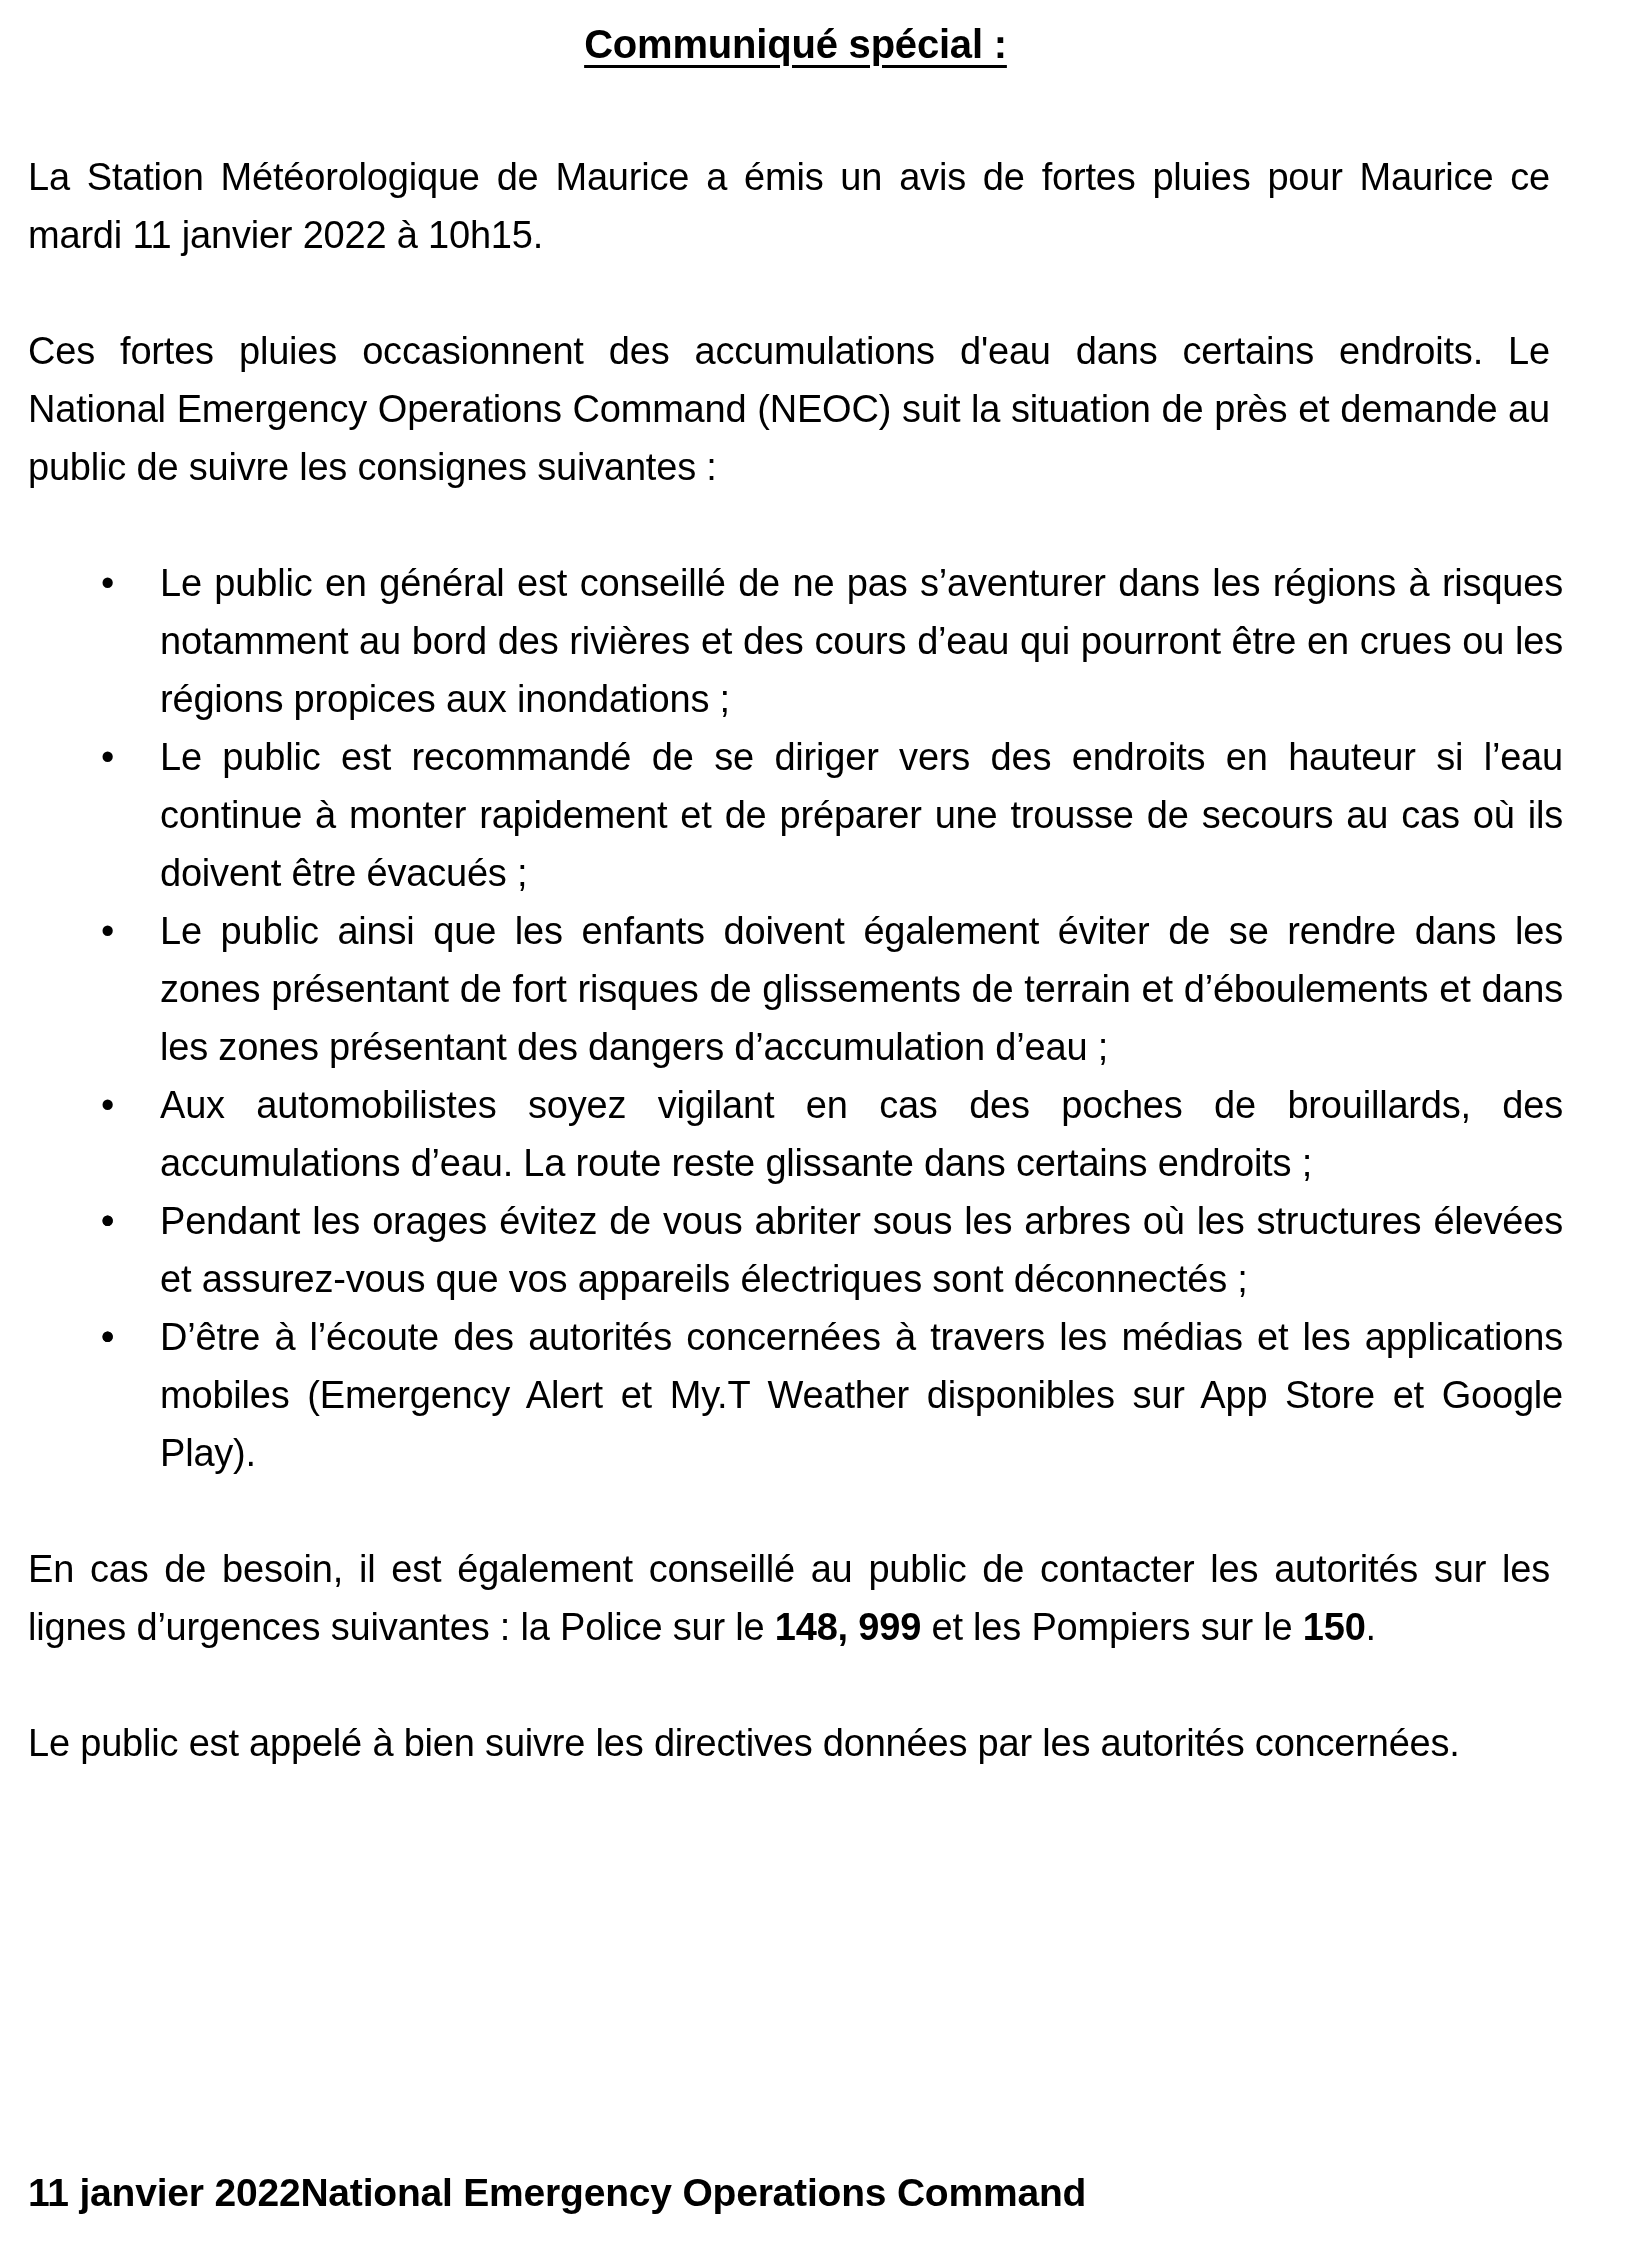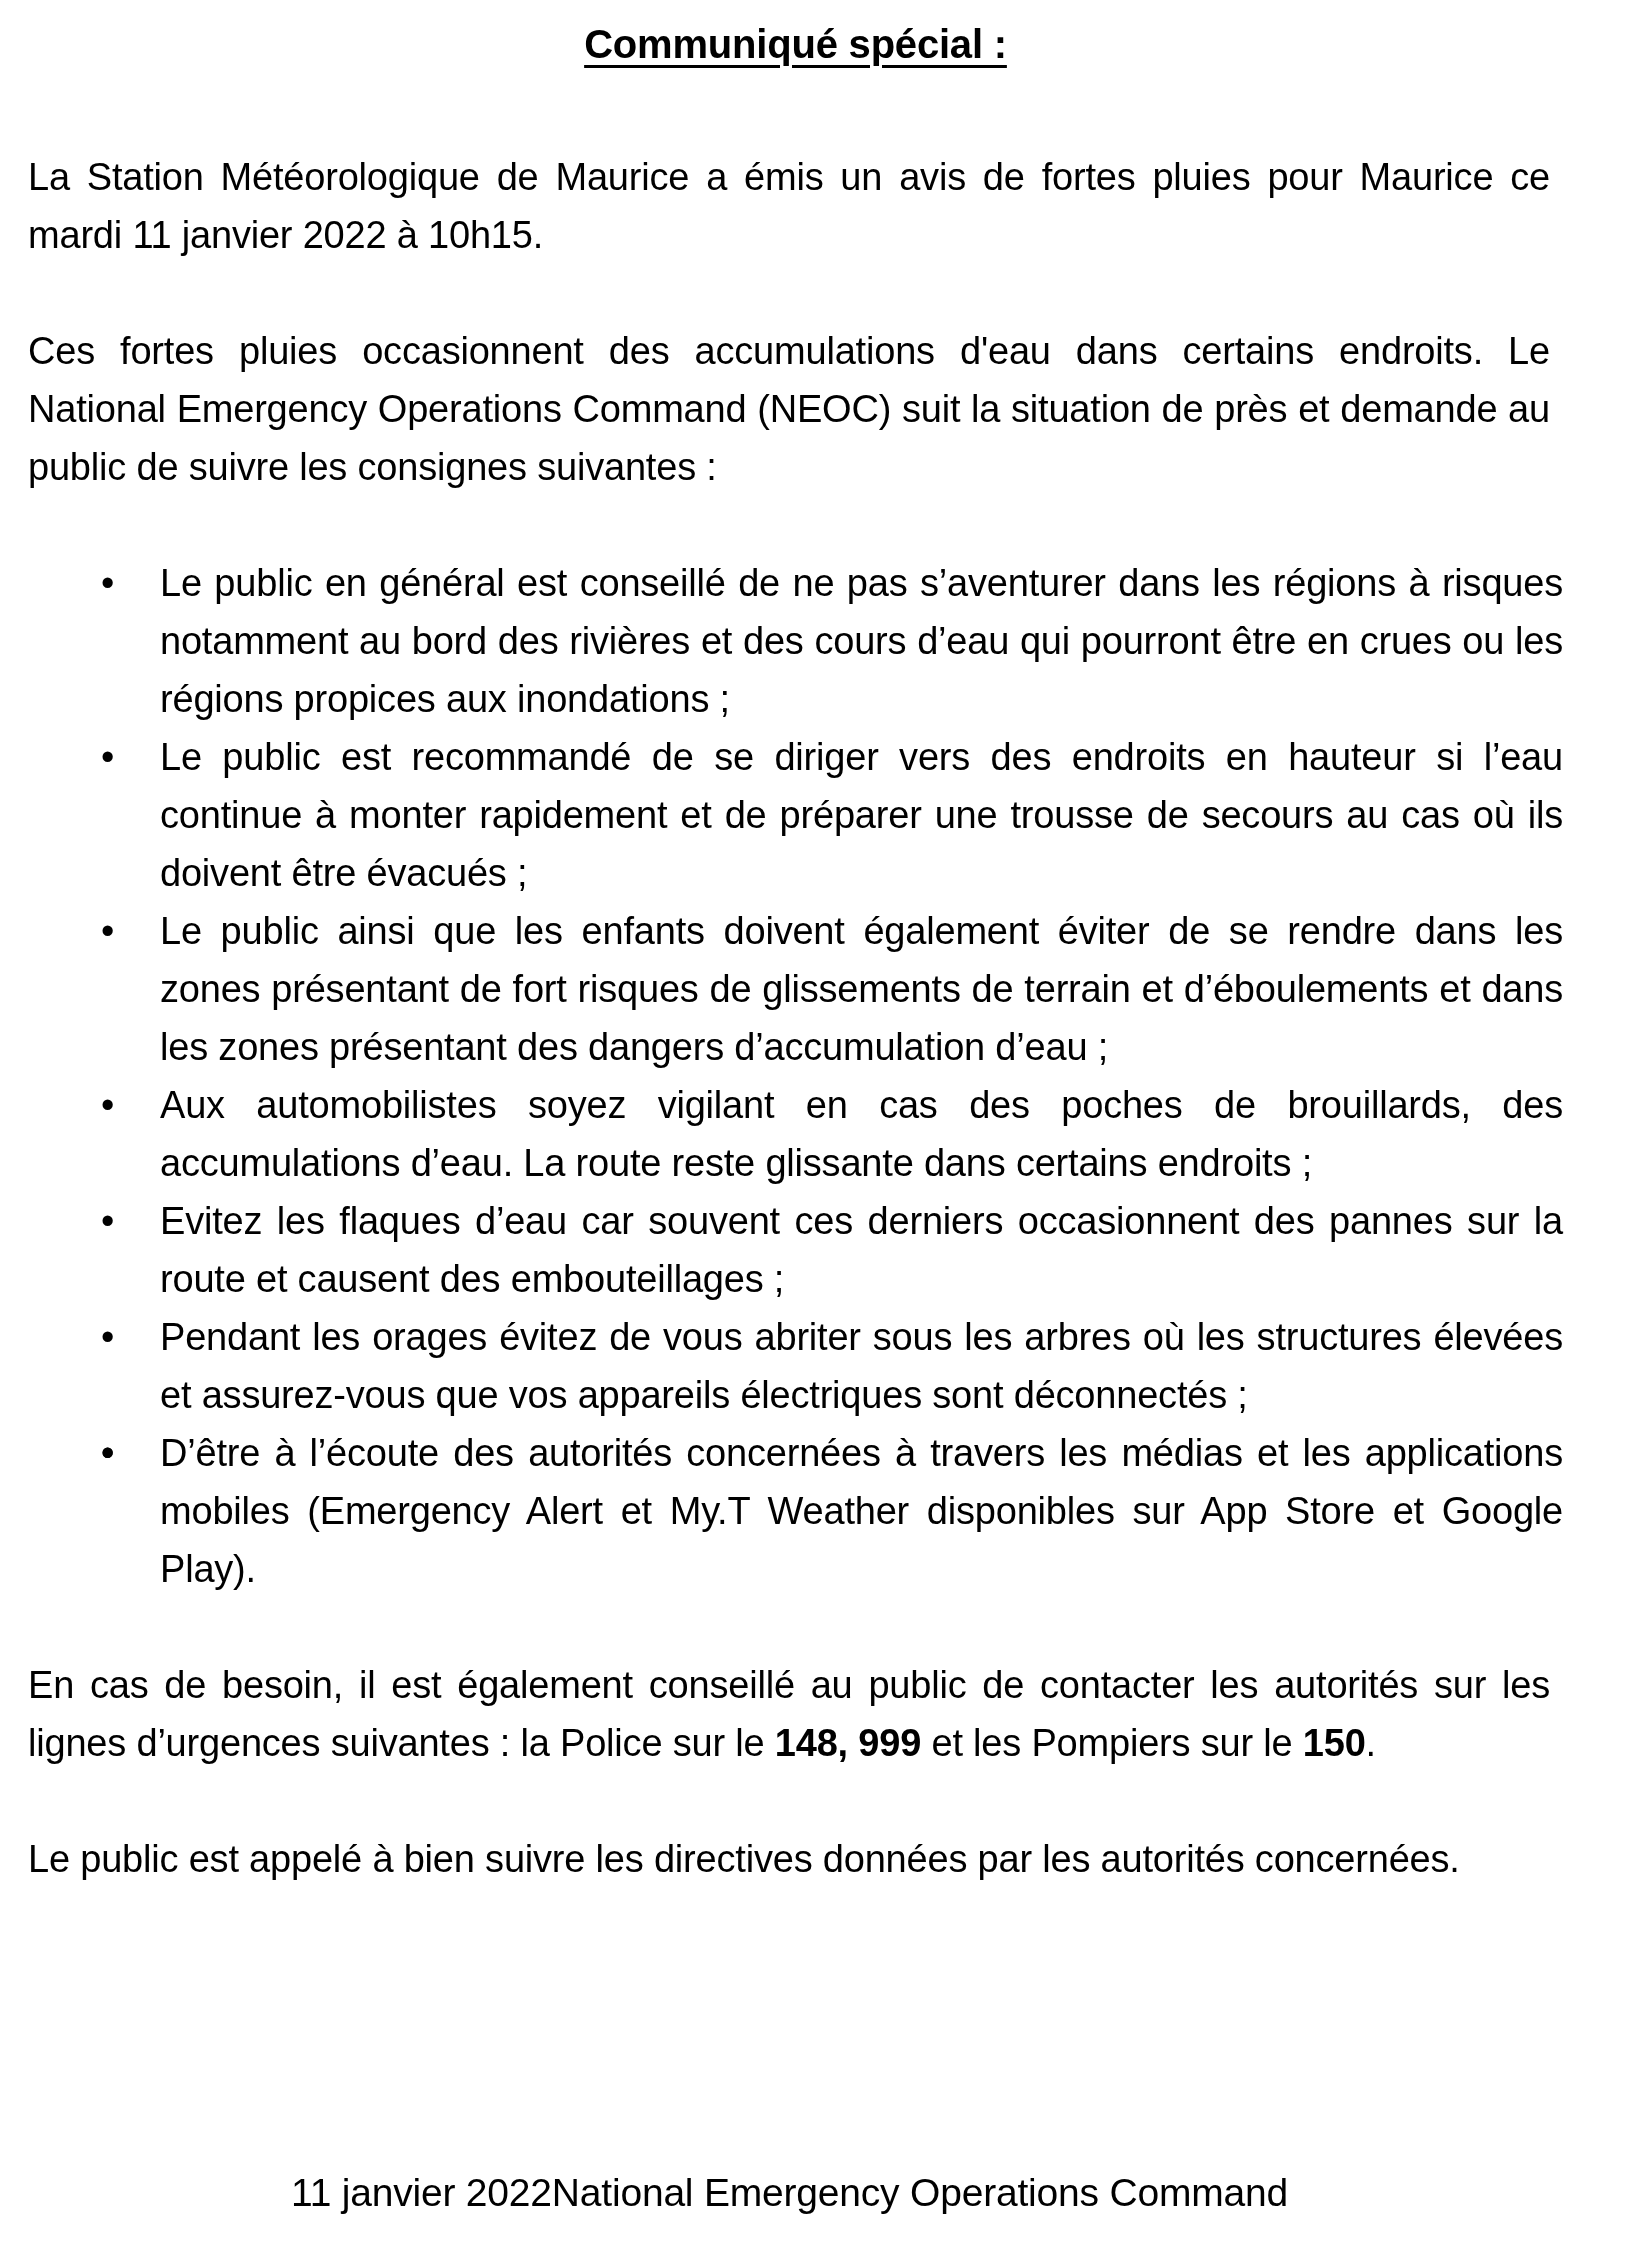--- a/index.html
+++ b/index.html
@@ -58,42 +58,42 @@
   }
   .bold {
     font-weight: bold;
   }
   .footer {
     position: absolute;
     left: 28px;
     right: 76px;
     bottom: 38px;
     display: flex;
-    justify-content: center;
-    font-weight: normal;
+    justify-content: flex-start;
+    font-weight: bold;
     font-size: 39px;
   }
 </style>
 </head>
 <body>
 
 <div class="page">
 
   <h1 class="doc-title"><span class="underlined">Communiqué spécial :</span></h1>
 
   <p class="body-par">La Station Météorologique de Maurice a émis un avis de fortes pluies pour Maurice ce mardi 11 janvier 2022 à 10h15.</p>
 
   <p class="body-par">Ces fortes pluies occasionnent des accumulations d'eau dans certains endroits. Le National Emergency Operations Command (NEOC) suit la situation de près et demande au public de suivre les consignes suivantes :</p>
 
   <ul class="advice-list">
     <li><span class="marker">•</span><span>Le public en général est conseillé de ne pas s’aventurer dans les régions à risques notamment au bord des rivières et des cours d’eau qui pourront être en crues ou les régions propices aux inondations ;</span></li>
     <li><span class="marker">•</span><span>Le public est recommandé de se diriger vers des endroits en hauteur si l’eau continue à monter rapidement et de préparer une trousse de secours au cas où ils doivent être évacués ;</span></li>
     <li><span class="marker">•</span><span>Le public ainsi que les enfants doivent également éviter de se rendre dans les zones présentant de fort risques de glissements de terrain et d’éboulements et dans les zones présentant des dangers d’accumulation d’eau ;</span></li>
     <li><span class="marker">•</span><span>Aux automobilistes soyez vigilant en cas des poches de brouillards, des accumulations d’eau. La route reste glissante dans certains endroits ;</span></li>
-    <li><span class="marker">•</span><span>Evitez les flaques d’eau car souvent ces derniers occasionnent des pannes sur la route et causent des embouteillages ;</span></li>
+    <li><span class="marker">•</span></li>
     <li><span class="marker">•</span><span>Pendant les orages évitez de vous abriter sous les arbres où les structures élevées et assurez-vous que vos appareils électriques sont déconnectés ;</span></li>
     <li><span class="marker">•</span></li>
     <li><span class="marker">•</span><span>D’être à l’écoute des autorités concernées à travers les médias et les applications mobiles (Emergency Alert et My.T Weather disponibles sur App Store et Google Play).</span></li>
   </ul>
 
   <p class="body-par"><span>En cas de besoin, il est également conseillé au public de contacter les autorités sur les lignes d’urgences suivantes : la Police sur le </span><span class="bold">148, 999</span><span> et les Pompiers sur le </span><span class="bold">150</span><span>.</span></p>
 
   <p class="body-par">Le public est appelé à bien suivre les directives données par les autorités concernées.</p>
 
   <div class="footer">

